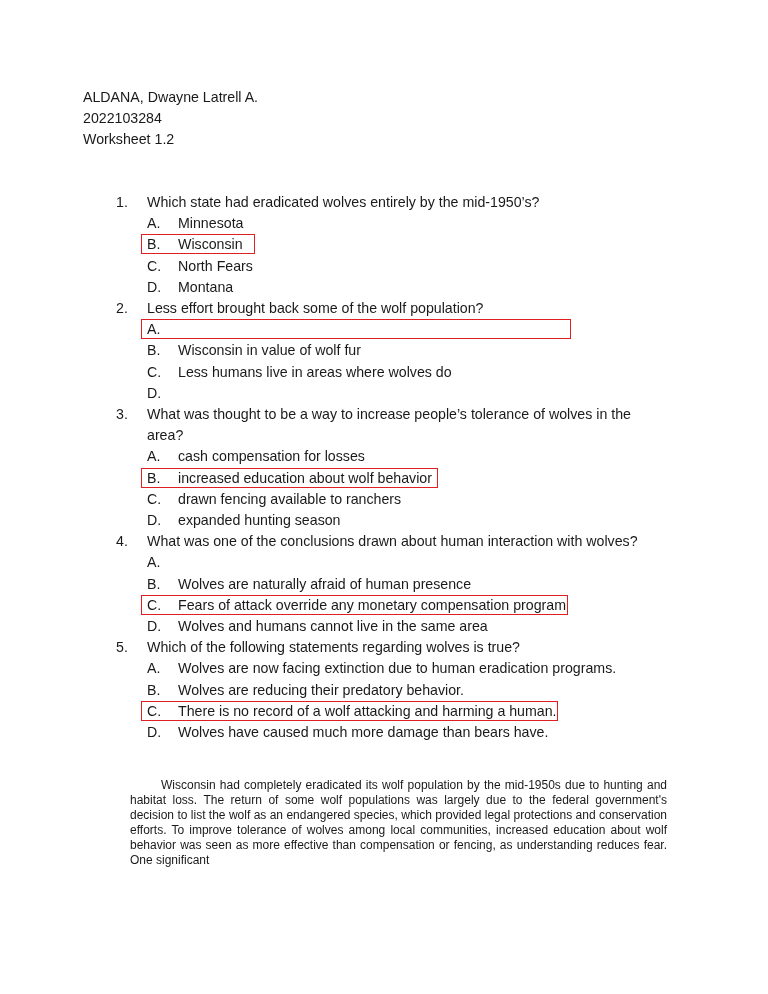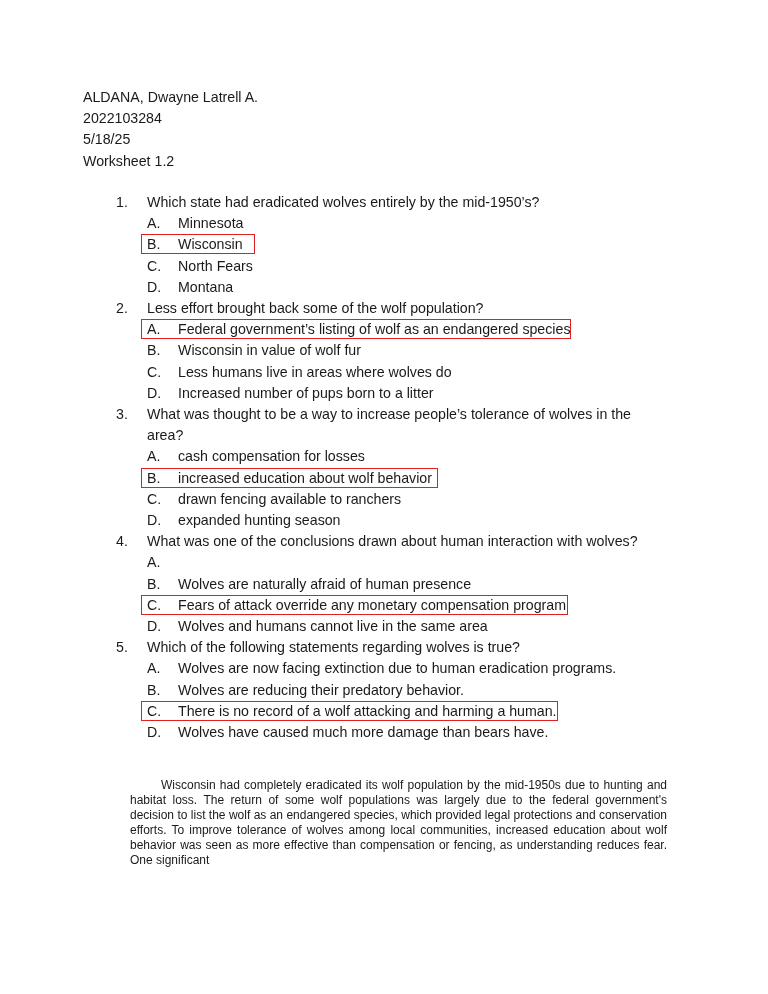--- a/index.html
+++ b/index.html
@@ -29,21 +29,20 @@
   }
 </style>
 </head>
 <body>
 
 <div class="page">
 
   <div class="header">
     <div>ALDANA, Dwayne Latrell A.</div>
     <div>2022103284</div>
-    <div>5/18/25</div>
     <div>Worksheet 1.2</div>
   </div>
 
   <div class="questions">
 
     <div class="q">
       <div class="q-row">
         <span class="q-num">1.</span>
         <span class="q-text">Which state had eradicated wolves entirely by the mid-1950’s?</span>
       </div>
@@ -67,33 +66,31 @@
     </div>
 
     <div class="q">
       <div class="q-row">
         <span class="q-num">2.</span>
         <span class="q-text">Less effort brought back some of the wolf population?</span>
       </div>
       <div class="opt selected">
         <span class="sel-box" style="width: 430px; border-color: rgb(224, 32, 32);"></span>
         <span class="opt-letter">A.</span>
-        <span class="opt-text">Federal government’s listing of wolf as an endangered species</span>
       </div>
       <div class="opt">
         <span class="opt-letter">B.</span>
         <span class="opt-text">Wisconsin in value of wolf fur</span>
       </div>
       <div class="opt">
         <span class="opt-letter">C.</span>
         <span class="opt-text">Less humans live in areas where wolves do</span>
       </div>
       <div class="opt">
         <span class="opt-letter">D.</span>
-        <span class="opt-text">Increased number of pups born to a litter</span>
       </div>
     </div>
 
     <div class="q">
       <div class="q-row">
         <span class="q-num">3.</span>
         <span class="q-text" style="max-width:500px;">What was thought to be a way to increase people’s tolerance of wolves in the area?</span>
       </div>
       <div class="opt">
         <span class="opt-letter">A.</span>

